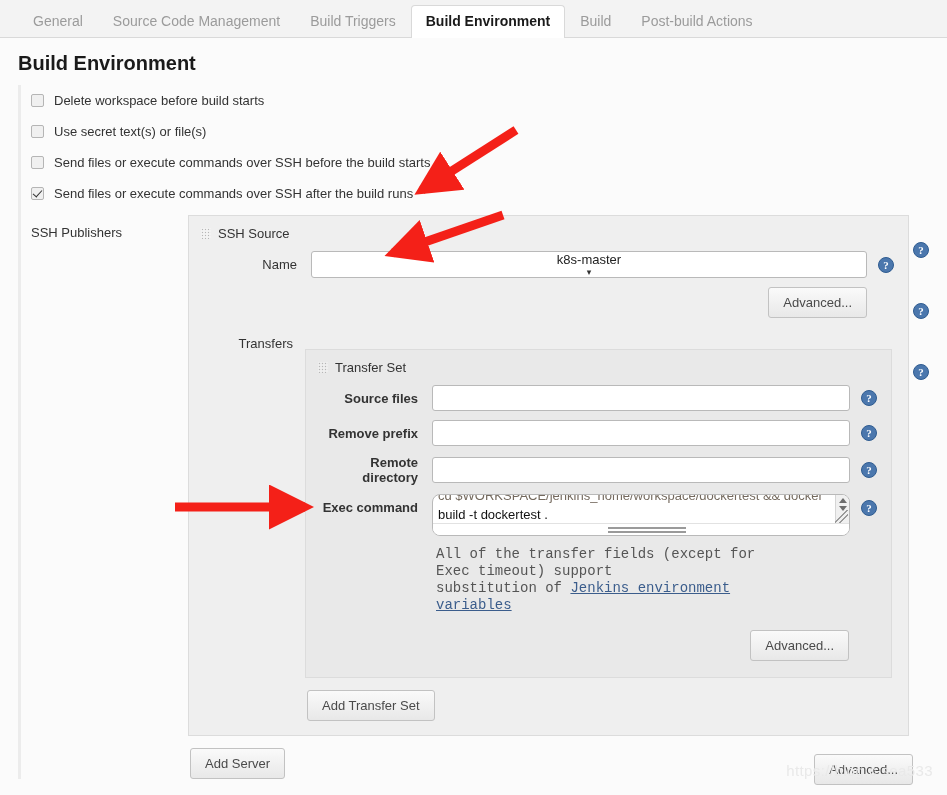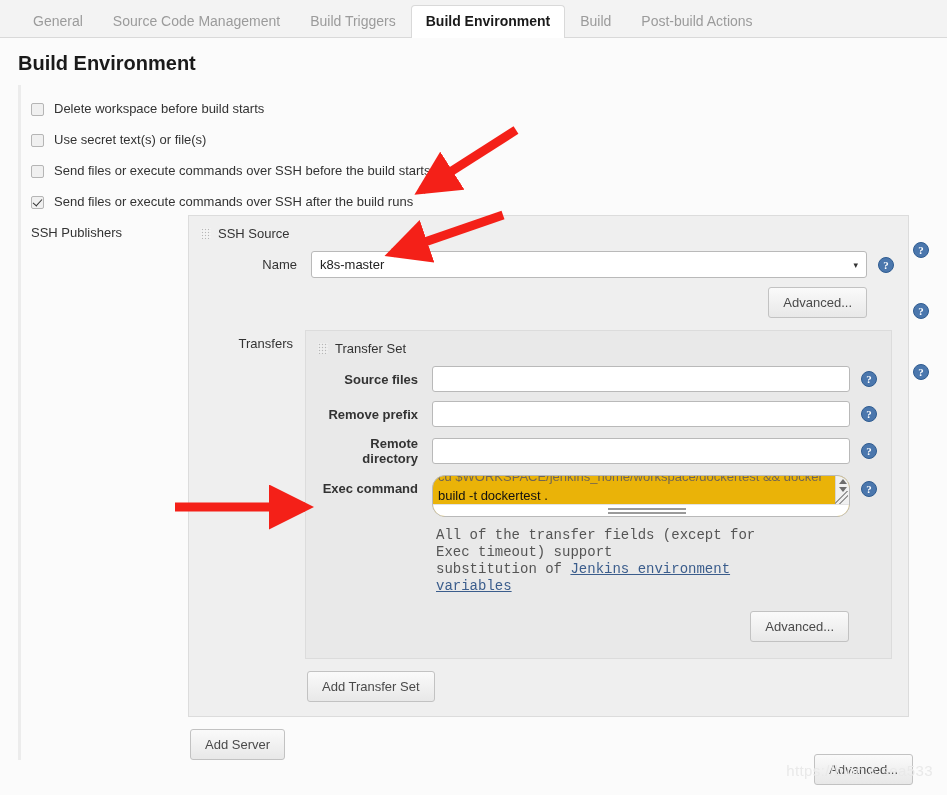--- a/index.html
+++ b/index.html
@@ -56,21 +56,21 @@
   .left-rule {
     position: absolute;
     left: 18px; top: 0; bottom: 0;
     width: 3px;
     background: #ececec;
   }
 
   
   .checkrow {
     display: flex;
-    align-items: flex-end;
+    align-items: center;
     height: 31px;
     padding-left: 13px;
     position: relative;
   }
   .cbox {
     width: 13px; height: 13px;
     border: 1px solid #b5b5b5;
     background: #f0f0f0;
     border-radius: 2px;
     margin-right: 10px;
@@ -152,20 +152,21 @@
     height: 26px;
     border: 1px solid #b9b9b9;
     background: #fff;
     border-radius: 3px;
     font-family: "Liberation Sans", sans-serif;
     font-size: 13px;
     color: #222;
     padding: 0 8px;
     outline: none;
     width: 100%;
+    flex-direction: column;
   }
   .selectbox {
     display: flex; align-items: center; justify-content: space-between;
     height: 27px;
   }
   .caret { font-size: 9px; color: #333; }
   .field .grow { flex: 1; display: flex; align-items: center; }
   .field .help { margin-left: 11px; }
 
   .btn {
@@ -182,30 +183,31 @@
 
   
   .inner-row { display: flex; margin-top: 12px; }
   .inner-label { width: 104px; padding: 6px 12px 0 0; text-align: right; font-size: 13px; }
   .inner-panel {
     flex: 1;
     border: 1px solid #dcdcdc;
     background: #e9e9e9;
     padding: 10px 14px 16px 12px;
     margin-right: 2px;
+    margin-top: 19px;
   }
 
   
   .exec-wrap {
     position: relative;
     flex: 1;
     height: 42px;
     border: 1px solid #b9b9b9;
-    background: #eab308;
-    border-radius: 13px;
+    background: #ffffff;
+    border-radius: 8px;
     overflow: hidden;
   }
   .exec-inner {
     position: absolute;
     left: 5px; right: 16px; top: -9px;
     font-size: 13px;
     line-height: 19px;
     color: #111;
     white-space: nowrap;
   }

